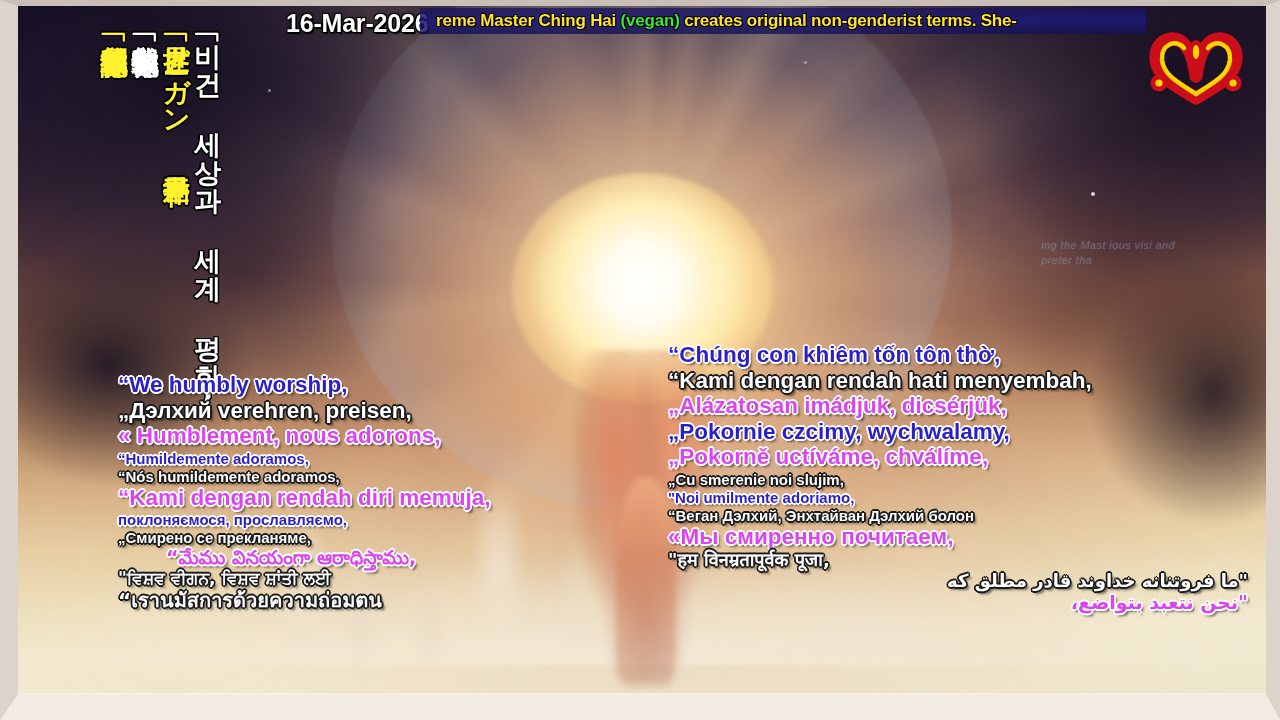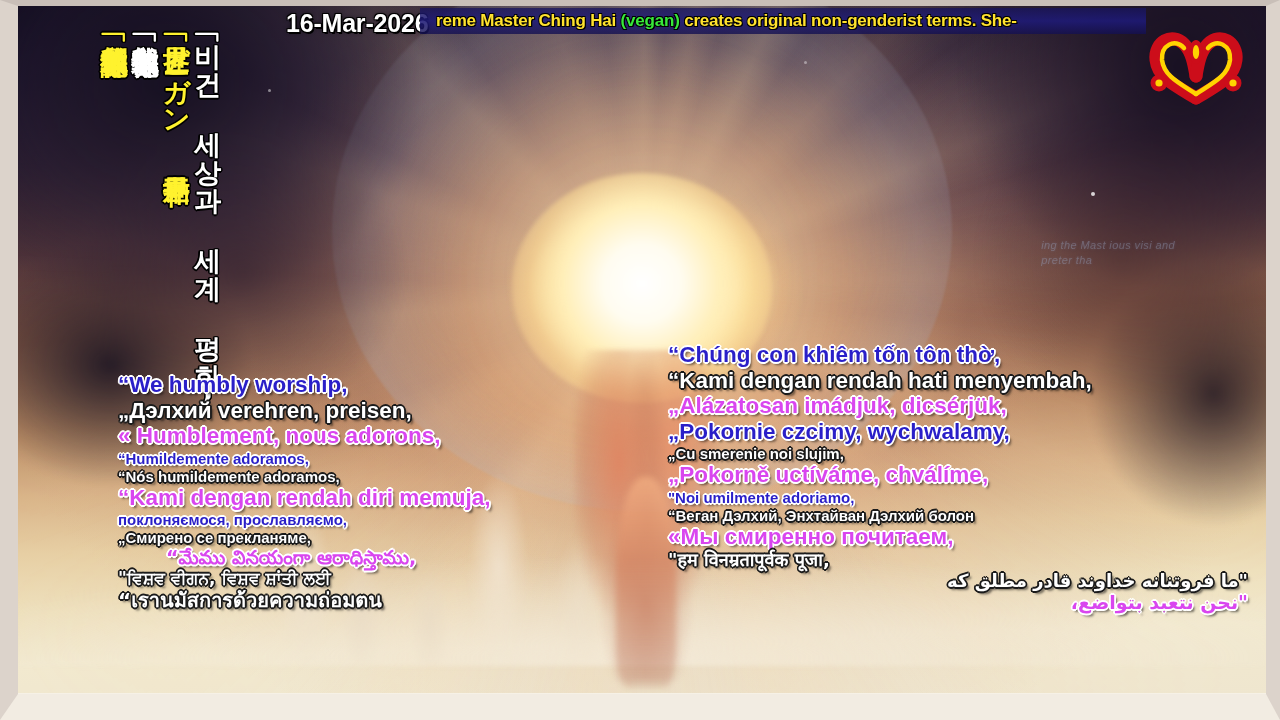--- a/index.html
+++ b/index.html
@@ -320,22 +320,22 @@
       <div class="sline f-19 ol-w c-yellow fam-dv">“మేము వినయంగా ఆరాధిస్తాము,</div>
       <div class="sline f-17 ol-k c-white fam-dv">"ਵਿਸ਼ਵ ਵੀਗਨ, ਵਿਸ਼ਵ ਸ਼ਾਂਤੀ ਲਈ</div>
       <div class="sline f-20 ol-k c-white fam-dv">“เรานมัสการด้วยความถ่อมตน</div>
     </div>
 
     <div class="sub-col" id="sub-right">
       <div class="sline f-22 ol-w c-blue">“Chúng con khiêm tốn tôn thờ,</div>
       <div class="sline f-22 ol-k c-white">“Kami dengan rendah hati menyembah,</div>
       <div class="sline f-22 ol-w c-yellow">„Alázatosan imádjuk, dicsérjük,</div>
       <div class="sline f-22 ol-w c-blue">„Pokornie czcimy, wychwalamy,</div>
+      <div class="sline f-22 ol-w c-yellow">„Pokorně uctíváme, chválíme,</div>
       <div class="sline f-21 ol-k c-white">„Cu smerenie noi slujim,</div>
-      <div class="sline f-22 ol-w c-yellow">„Pokorně uctíváme, chválíme,</div>
       <div class="sline f-21 ol-w c-blue">"Noi umilmente adoriamo,</div>
       <div class="sline f-21 ol-k c-white">“Веган Дэлхий, Энхтайван Дэлхий болон</div>
       <div class="sline f-22 ol-w c-yellow">«Мы смиренно почитаем,</div>
       <div class="sline f-18 ol-k c-white fam-dv">"हम विनम्रतापूर्वक पूजा,</div>
       <div class="sline f-18 ol-k c-white fam-dv" dir="rtl">"ما فروتنانه خداوند قادر مطلق که</div>
       <div class="sline f-19 ol-w c-yellow fam-dv" dir="rtl">"نحن نتعبد بتواضع،</div>
     </div>
 
   </div>
 

